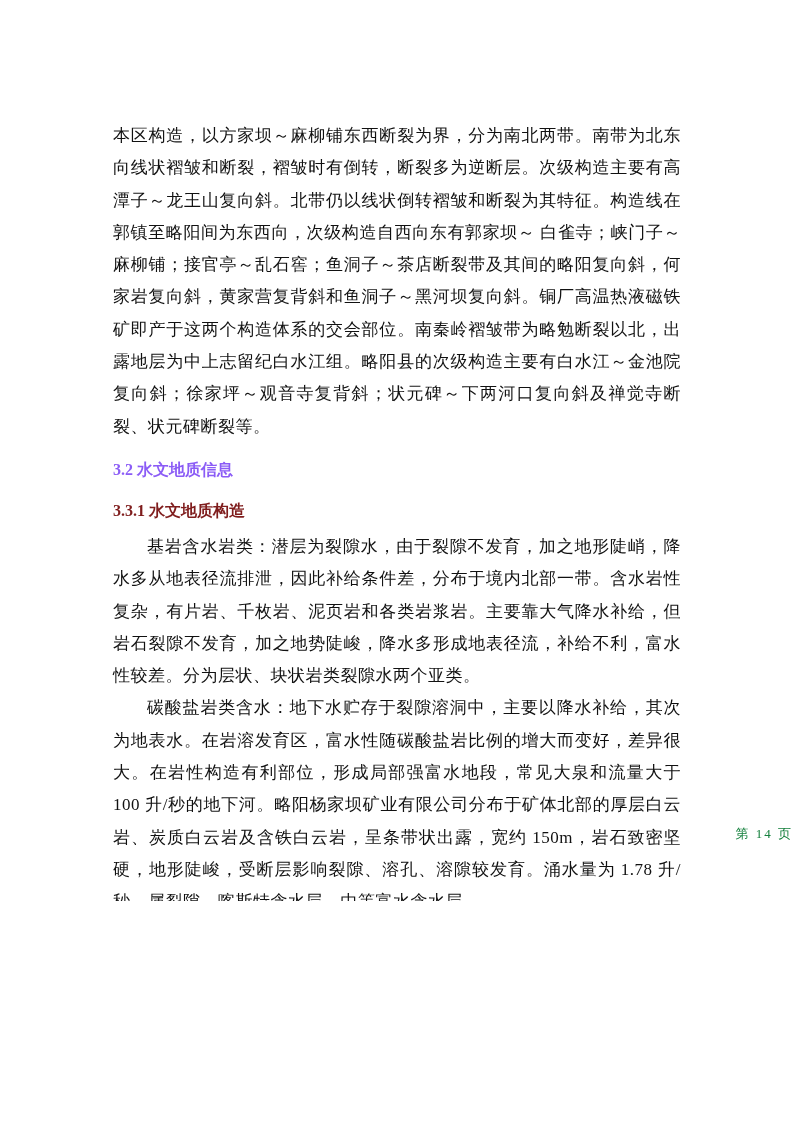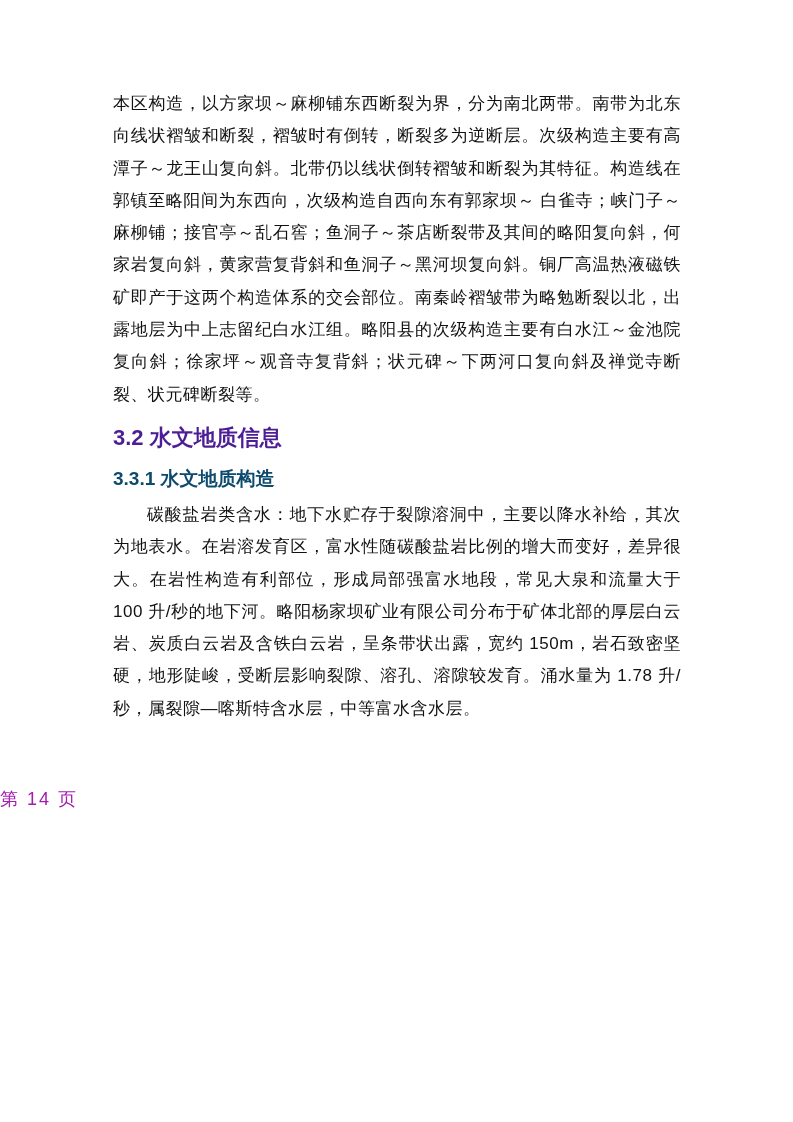--- a/index.html
+++ b/index.html
@@ -6,78 +6,80 @@
     margin: 0;
     padding: 0;
     background: #ffffff;
   }
   .page {
     position: relative;
     width: 793px;
     height: 869px;
     background: #ffffff;
     overflow: hidden;
-    font-family: Liberation Sans, sans-serif;
+    font-family: Liberation Serif, serif;
     color: #111111;
+    margin-top: 32px;
   }
   .body-col {
     position: absolute;
     top: 88px;
     left: 113px;
     width: 568px;
   }
   .body-text {
     margin: 0;
     font-size: 17px;
     line-height: 32.3px;
     text-align: justify;
     text-justify: inter-ideograph;
     letter-spacing: 0.5px;
   }
   .indent {
     text-indent: 2em;
   }
   .h-section {
     margin: 13px 0 15px 0;
-    font-size: 22px;
+    font-size: 16px;
     font-weight: bold;
     line-height: 28px;
-    color: #4c1d95;
+    color: #8b5cf6;
   }
   .h-subsection {
     margin: 0 0 8px 0;
-    font-size: 19px;
+    font-size: 16px;
     font-weight: bold;
     line-height: 24px;
-    color: #0c4a6e;
+    color: #7f1d1d;
   }
   .footer {
     position: absolute;
     left: 0;
     right: 0;
     bottom: 58px;
-    text-align: left;
-    font-size: 18px;
-    color: #a21caf;
+    text-align: right;
+    font-size: 13px;
+    color: #15803d;
     letter-spacing: 2px;
   }
 </style>
 </head>
 <body>
 
 <div class="page">
   <div class="body-col">
     <p class="body-text">本区构造，以方家坝～麻柳铺东西断裂为界，分为南北两带。南带为北东向线状褶皱和断裂，褶皱时有倒转，断裂多为逆断层。次级构造主要有高潭子～龙王山复向斜。北带仍以线状倒转褶皱和断裂为其特征。构造线在郭镇至略阳间为东西向，次级构造自西向东有郭家坝～ 白雀寺；峡门子～麻柳铺；接官亭～乱石窖；鱼洞子～茶店断裂带及其间的略阳复向斜，何家岩复向斜，黄家营复背斜和鱼洞子～黑河坝复向斜。铜厂高温热液磁铁矿即产于这两个构造体系的交会部位。南秦岭褶皱带为略勉断裂以北，出露地层为中上志留纪白水江组。略阳县的次级构造主要有白水江～金池院复向斜；徐家坪～观音寺复背斜；状元碑～下两河口复向斜及禅觉寺断裂、状元碑断裂等。</p>
 
     <h1 class="h-section">3.2 水文地质信息</h1>
 
     <h2 class="h-subsection">3.3.1 水文地质构造</h2>
 
 
 
+    <p class="body-text indent">基岩含水岩类：潜层为裂隙水，由于裂隙不发育，加之地形陡峭，降水多从地表径流排泄，因此补给条件差，分布于境内北部一带。含水岩性复杂，有片岩、千枚岩、泥页岩和各类岩浆岩。主要靠大气降水补给，但岩石裂隙不发育，加之地势陡峻，降水多形成地表径流，补给不利，富水性较差。分为层状、块状岩类裂隙水两个亚类。</p>
 
     <p class="body-text indent">碳酸盐岩类含水：地下水贮存于裂隙溶洞中，主要以降水补给，其次为地表水。在岩溶发育区，富水性随碳酸盐岩比例的增大而变好，差异很大。在岩性构造有利部位，形成局部强富水地段，常见大泉和流量大于 100 升/秒的地下河。略阳杨家坝矿业有限公司分布于矿体北部的厚层白云岩、炭质白云岩及含铁白云岩，呈条带状出露，宽约 150m，岩石致密坚硬，地形陡峻，受断层影响裂隙、溶孔、溶隙较发育。涌水量为 1.78 升/秒，属裂隙—喀斯特含水层，中等富水含水层。</p>
   </div>
 
   <div class="footer">
     <span>第 14 页</span>
   </div>
 </div>
 
 </body></html>

